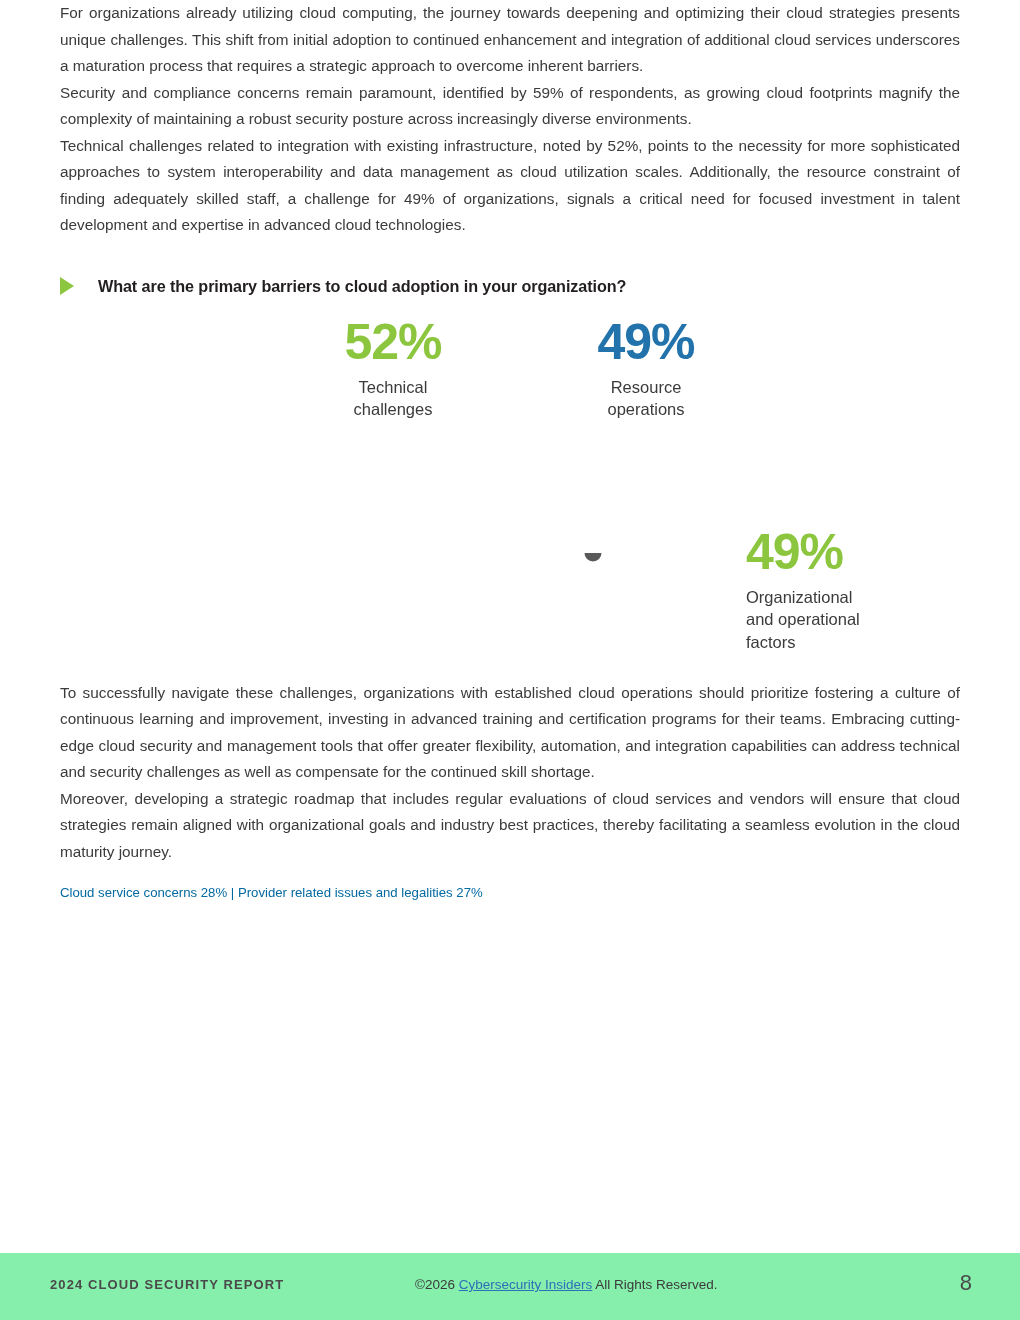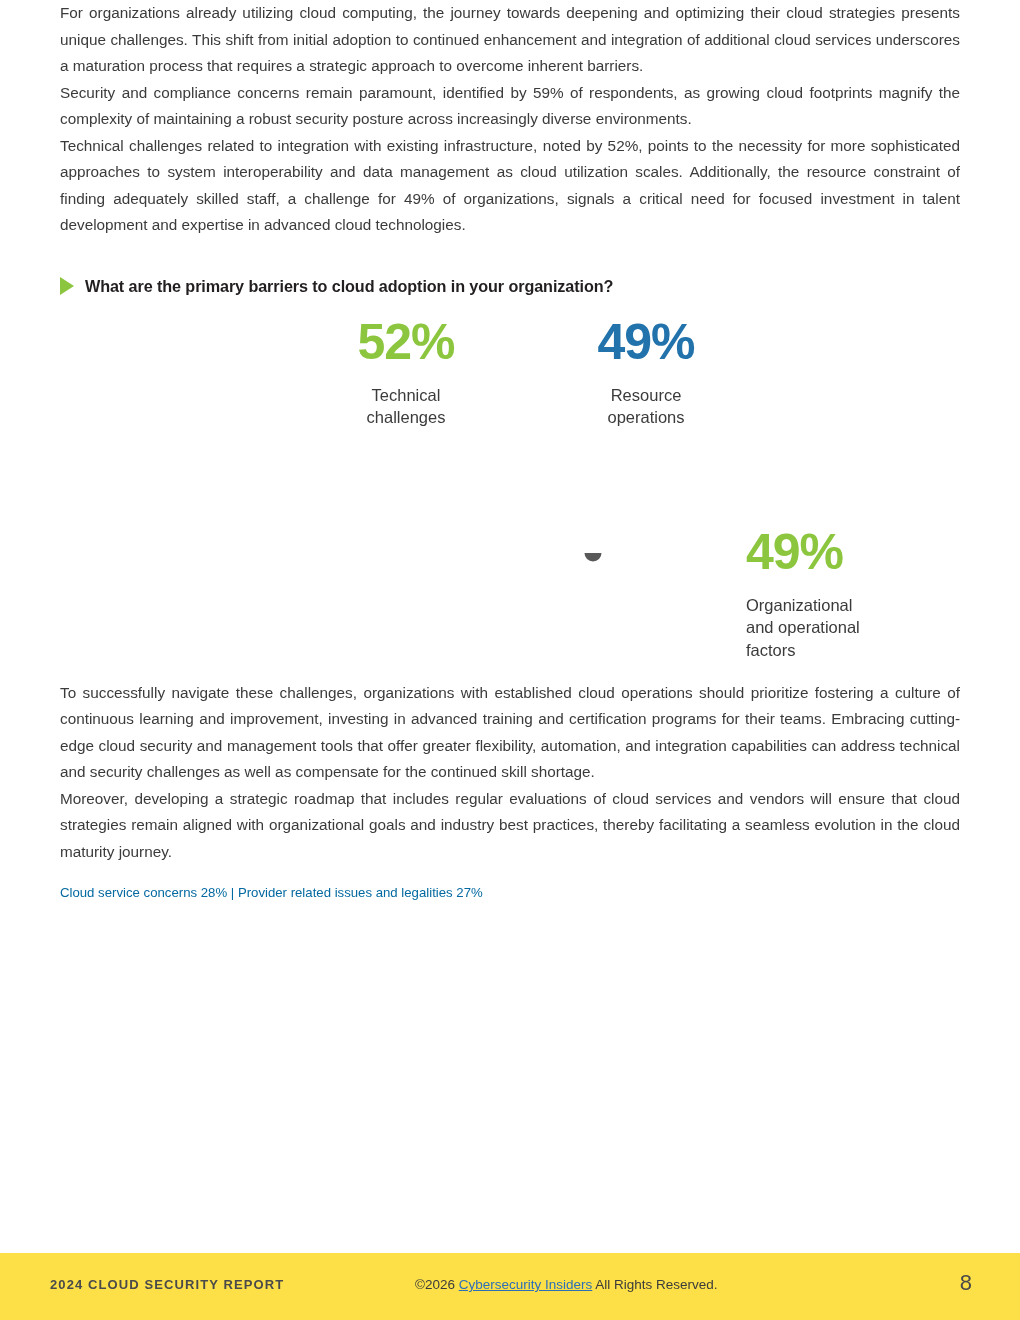--- a/index.html
+++ b/index.html
@@ -28,21 +28,21 @@
     line-height: 26.5px;
     text-align: justify;
     font-weight: 350;
   }
   .para.first { }
 
   .question-row {
     display: flex;
     align-items: center;
     margin-top: 38px;
-    gap: 11px;
+    gap: 24px;
   }
   .tri {
     width: 0; height: 0;
     border-left: 14px solid #8CC63E;
     border-top: 9px solid transparent;
     border-bottom: 9px solid transparent;
     flex: none;
   }
   .question-text {
     color: #231f20;
@@ -65,41 +65,41 @@
     font-size: 50px;
     font-weight: bold;
     line-height: 52px;
     letter-spacing: -1px;
   }
   .stat .lbl {
     font-size: 16.5px;
     line-height: 22.5px;
     color: #3b3b3b;
     font-weight: 350;
-    margin-top: 16px;
+    margin-top: 8px;
   }
   .green { color: #8CC63E; }
   .blue  { color: #2272AB; }
 
-  .stat-tech { left: 260px; top: 8px; width: 172px; text-align: center; }
+  .stat-tech { left: 247px; top: 8px; width: 172px; text-align: center; }
   .stat-res  { left: 500px; top: 8px; width: 172px; text-align: center; }
   .stat-sec  { left: 20px;  top: 218px; width: 196px; text-align: right; }
   .stat-org  { left: 686px; top: 218px; width: 214px; text-align: left; }
 
   .footnote {
     color: #0369a1;
     font-size: 13.2px;
     margin-top: 20px;
     font-weight: 350;
   }
   .footer {
     position: absolute;
     left: 0; top: 1253px;
     width: 1020px; height: 67px;
-    background: #fde047;
+    background: #86efac;
   }
   .footer-left {
     position: absolute; left: 50px; top: 24px;
     font-size: 13px; font-weight: bold;
     letter-spacing: 1.1px; color: #4a4a4a;
   }
   .footer-center {
     position: absolute; left: 415px; top: 24px;
     font-size: 13.5px; color: #3b3b3b; font-weight: 350;
   }

